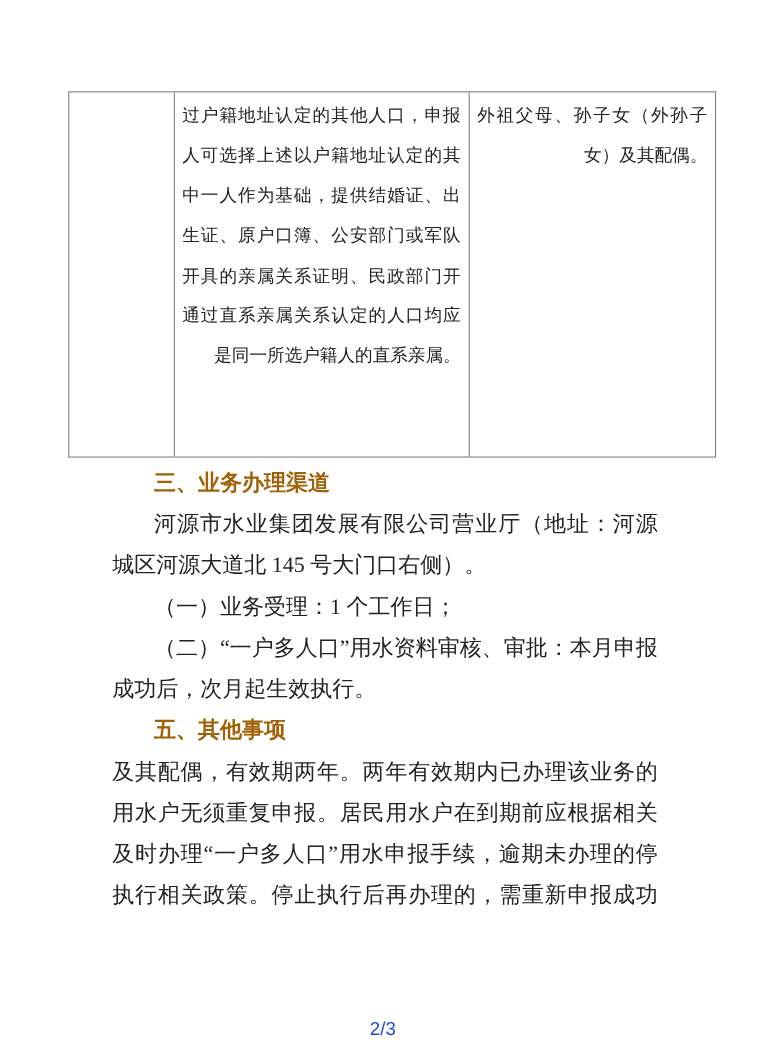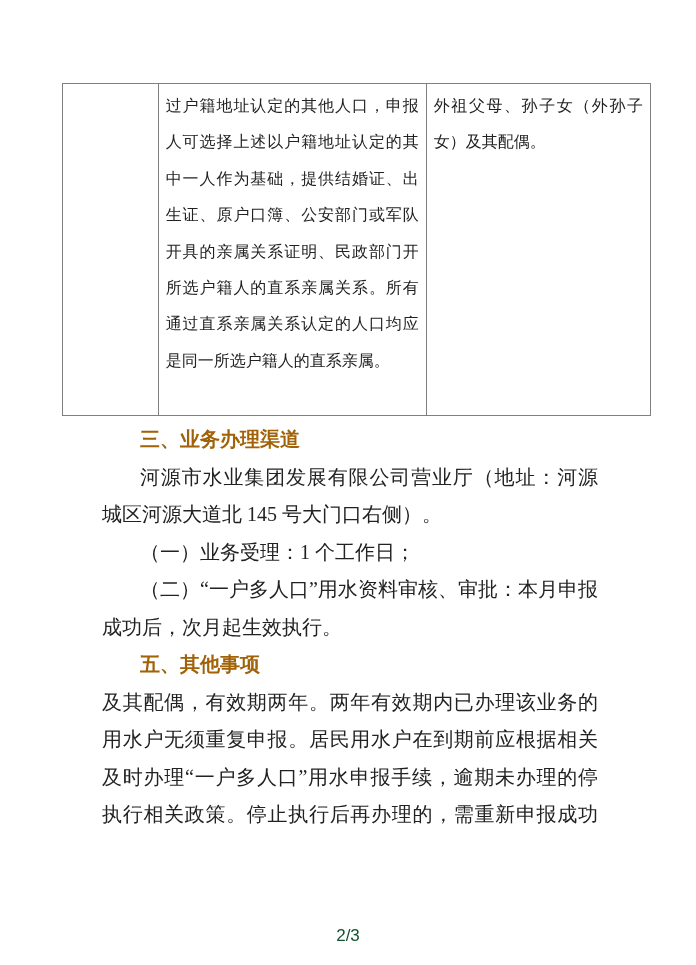--- a/index.html
+++ b/index.html
@@ -41,21 +41,21 @@
     padding: 4px 7px 0 7px;
   }
   .cell-3 {
     width: 224px;
     padding: 4px 7px 0 7px;
   }
   .tline {
     font-size: 16px;
     line-height: 36.4px;
     height: 36.4px;
-    text-align: left;
+    text-align: right;
     overflow: hidden;
   }
   
   .body-text {
     position: absolute;
     left: 102px;
     top: 421px;
     width: 496px;
   }
   .bline {
@@ -78,37 +78,36 @@
   }
   
   .page-footer {
     position: absolute;
     left: 0;
     top: 926px;
     width: 100%;
     text-align: center;
     font-family: "Liberation Sans", "DejaVu Sans", sans-serif;
     font-size: 17px;
-    color: #14532d;
+    color: #1d4ed8;
   }
 </style>
 </head>
 <body>
 
 <div class="page">
 
   <div class="doc-table">
     <div class="cell cell-1"></div>
     <div class="cell cell-2">
       <div class="tline j">过户籍地址认定的其他人口，申报</div>
       <div class="tline j">人可选择上述以户籍地址认定的其</div>
       <div class="tline j">中一人作为基础，提供结婚证、出</div>
       <div class="tline j">生证、原户口簿、公安部门或军队</div>
       <div class="tline j">开具的亲属关系证明、民政部门开</div>
-      <div class="tline j">所选户籍人的直系亲属关系。所有</div>
       <div class="tline j">通过直系亲属关系认定的人口均应</div>
       <div class="tline">是同一所选户籍人的直系亲属。</div>
     </div>
     <div class="cell cell-3">
       <div class="tline j">外祖父母、孙子女（外孙子</div>
       <div class="tline">女）及其配偶。</div>
     </div>
   </div>
 
   <div class="body-text">

